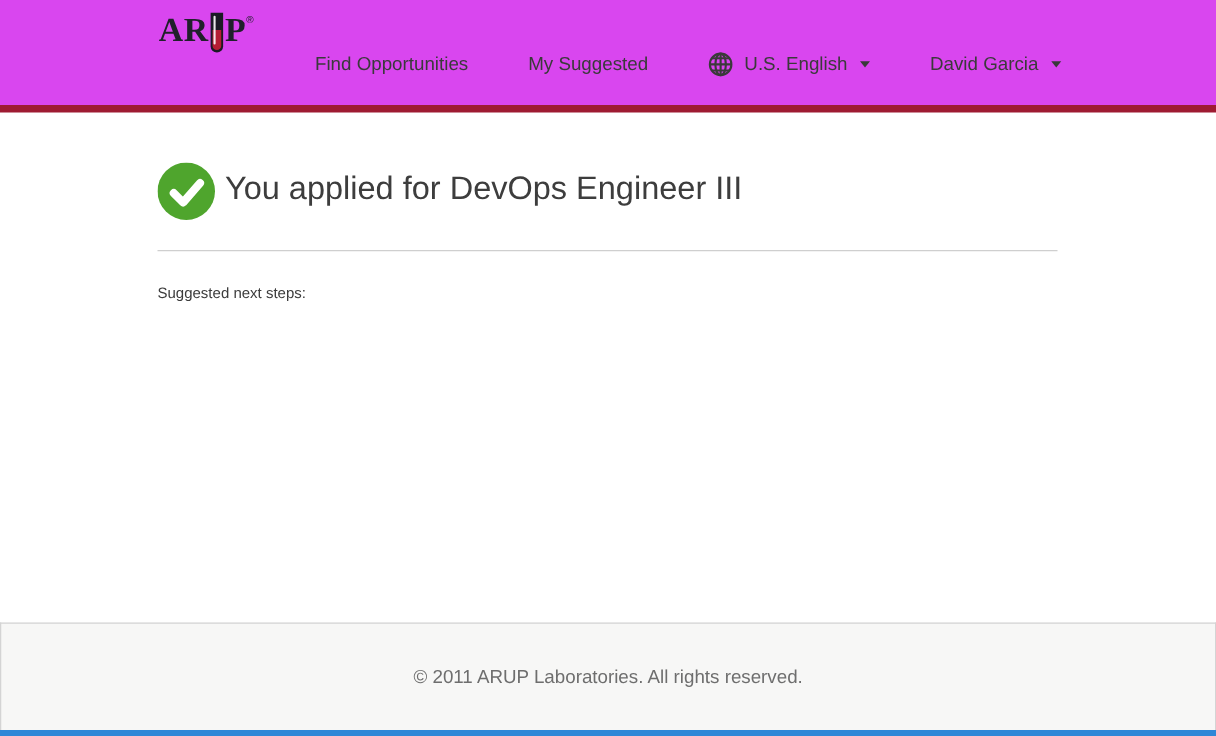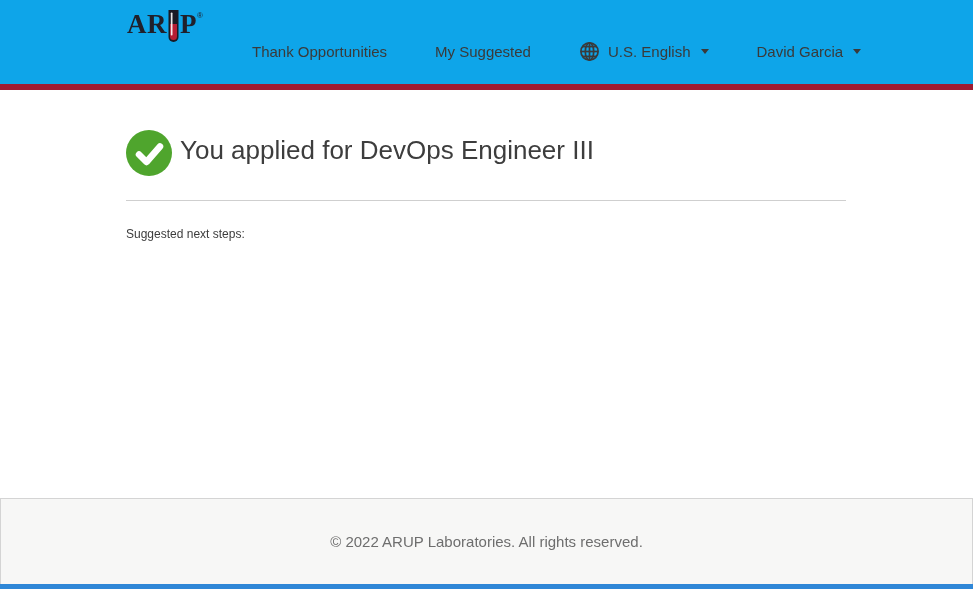--- a/index.html
+++ b/index.html
@@ -10,21 +10,21 @@
     color: #3d3d3d;
     display: flex;
     flex-direction: column;
     overflow: hidden;
   }
 
   
   .header {
     position: relative;
     height: 84px;
-    background: #0ea5e9;
+    background: #d946ef;
     flex: 0 0 auto;
   }
   .logo {
     position: absolute;
     left: 127px;
     top: 9px;
     display: flex;
     align-items: flex-start;
     cursor: pointer;
     text-decoration: none;
@@ -158,21 +158,21 @@
       <path d="M2.5 0 H12.5 V27 A5 5 0 0 1 2.5 27 Z" fill="#1a1a24"></path>
       <path d="M4 14 H11 V26.5 A3.5 3.5 0 0 1 4 26.5 Z" fill="#b51d33"></path>
       <rect x="4.8" y="2.5" width="1.7" height="23" rx="0.8" fill="#ffffff" opacity="0.9"></rect>
     </svg>
     <span class="logo-text">P</span>
     <span class="logo-reg">®</span>
   </a>
 
   <nav class="nav">
     <span class="nav-item">
-      <span>Thank Opportunities</span>
+      <span>Find Opportunities</span>
     </span>
     <span class="nav-item">
       <span>My Suggested</span>
     </span>
     <span class="nav-item">
       <svg width="21" height="21" viewBox="0 0 21 21" fill="none" stroke="#3a3a3a" stroke-width="1.7">
         <circle cx="10.5" cy="10.5" r="8.6"></circle>
         <line x1="1.9" y1="10.5" x2="19.1" y2="10.5"></line>
         <line x1="3.6" y1="5.6" x2="17.4" y2="5.6"></line>
         <line x1="3.6" y1="15.4" x2="17.4" y2="15.4"></line>
@@ -202,16 +202,16 @@
     </div>
   </div>
 
   <hr class="divider">
 
   <div class="next-steps-heading">Suggested next steps:</div>
 
 </main>
 
 <footer class="footer">
-  <span class="footer-text">© 2022 ARUP Laboratories. All rights reserved.</span>
+  <span class="footer-text">© 2011 ARUP Laboratories. All rights reserved.</span>
 </footer>
 
 <div class="bottom-bar"></div>
 
 </body></html>

